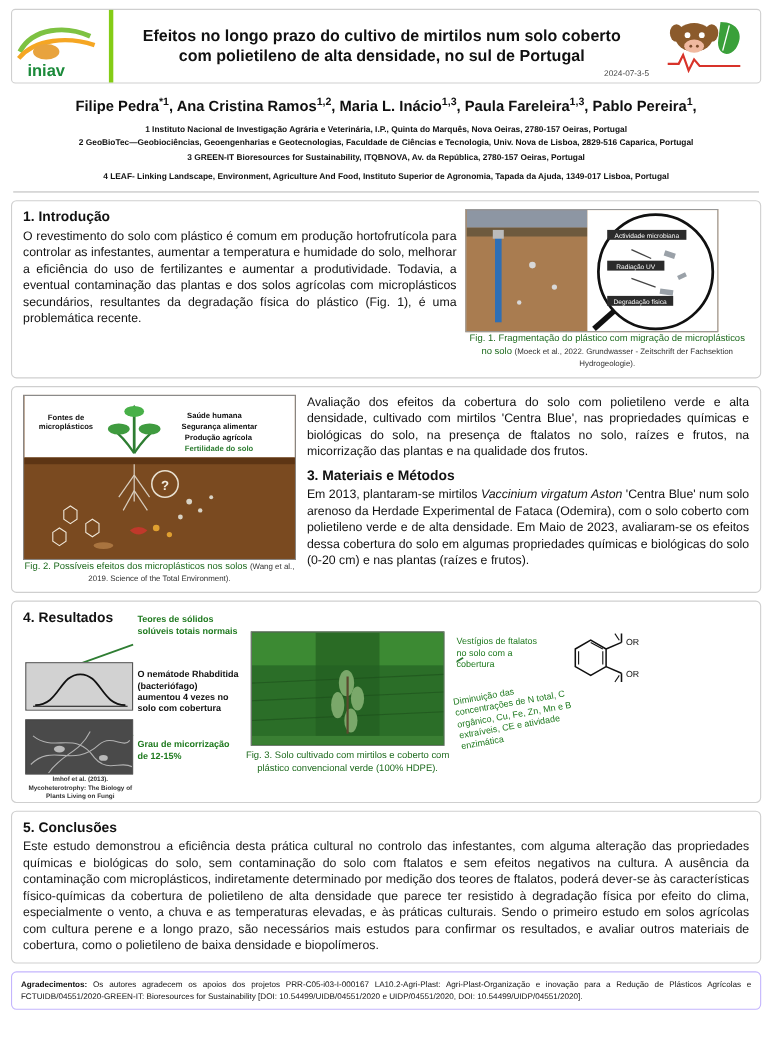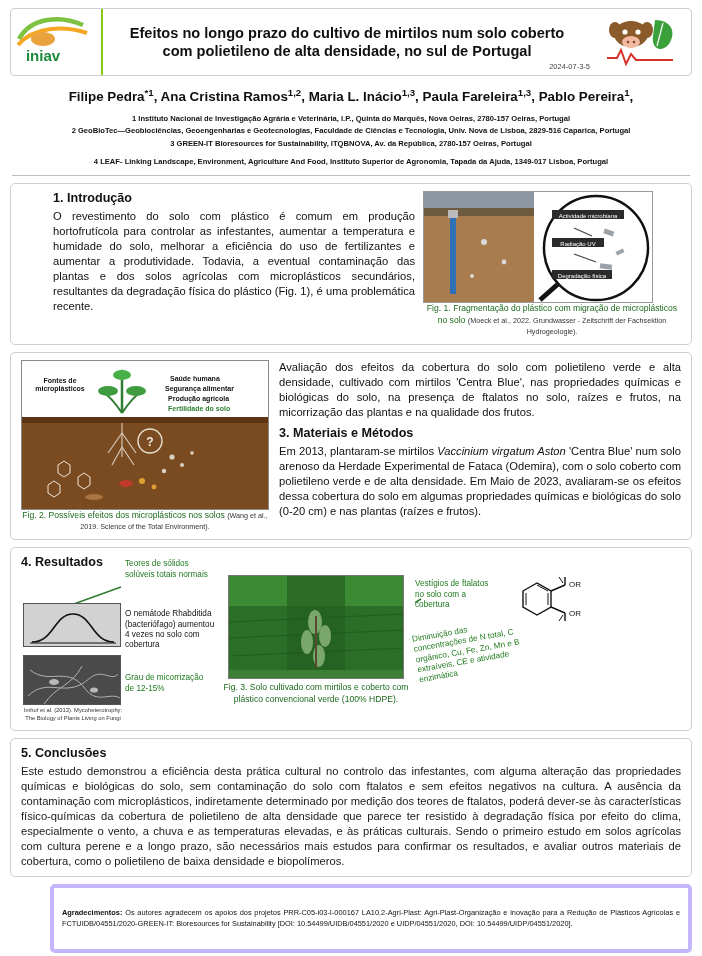--- a/index.html
+++ b/index.html
@@ -17,22 +17,22 @@
   
   .header {
     border:1px solid #cfcfcf;
     border-radius:4px;
     display:flex;
     align-items:stretch;
     height:68px;
     background:#fff;
   }
   .logo-box {
-    width:92px; display:flex; align-items:flex-start; justify-content:center;
-    border-right:2px solid #84cc16;
+    width:92px; display:flex; align-items:flex-end; justify-content:center;
+    border-right:4px solid #84cc16;
   }
   .title-box {
     flex:1; display:flex; flex-direction:column; align-items:center; justify-content:center;
     text-align:center; padding:2px 4px;
   }
   .title-box .t1, .title-box .t2 {
     font-size:14.6px; font-weight:bold; line-height:1.25; color:#111;
   }
   .date-stamp {
     position:absolute; right:112px; top:62px;
@@ -63,41 +63,41 @@
     font-size:12.6px; font-weight:bold; margin:0 0 4px 0; color:#111;
   }
   p.body {
     font-size:11.2px; line-height:1.34; margin:0 0 6px 0; text-align:justify; color:#111;
   }
   .cap { font-size:8.6px; line-height:1.3; color:#111; text-align:center; }
   .cap .src { font-size:7.2px; color:#333; }
   .cap.green { color:#1d6a1d; }
 
   
-  .sec1 { display:flex; gap:8px;margin-left:32px; }
+  .sec1 { display:flex; gap:8px; }
   .sec1 .txt { flex:1; }
   .sec1 .fig { width:258px; }
   .fig1-img {
     width:230px; height:112px; border:1px solid #999; position:relative; overflow:hidden;
     background:#b98a5a;
   }
 
   
   .sec23 { display:flex; gap:10px; }
   .sec23 .left { width:248px; }
   .sec23 .right { flex:1; }
   .fig2-img {
     width:248px; height:150px; border:1px solid #8a8a8a; position:relative; overflow:hidden;
     background:#7b4a1e;
   }
 
   
   .sec4 { position:relative; min-height:168px; }
   .sec4-grid { display:flex; gap:6px; align-items:flex-start; }
-  .s4-col1 { width:196px; position:relative; }
+  .s4-col1 { width:196px; position:relative;font-weight:bold; }
   .s4-col2 { width:186px; }
   .s4-col3 { flex:1; position:relative; }
   .fig3-img {
     width:176px; height:104px; border:1px solid #777; margin:2px auto 0 auto;
     position:relative; overflow:hidden; background:#2f6e2a;
   }
   .mini-chart {
     width:98px; height:44px; border:1px solid #555; background:#cfcfcf; position:relative; overflow:hidden;
   }
   .mini-micro {
@@ -105,22 +105,22 @@
   }
   .ann { font-size:8.2px; line-height:1.25; color:#111; }
   .ann.green { color:#1f7a1f; }
   .arrow-svg { position:absolute; left:0; top:0; pointer-events:none; }
 
   
   .concl p { font-size:11.2px; line-height:1.34; text-align:justify; margin:0; }
 
   
   .ack {
-    border:4px solid #c4b5fd; border-radius:5px; margin-top:7px; padding:20px 8px;
-    font-size:7.4px; line-height:1.42; text-align:justify; color:#111;margin-left:40px;
+    border:1px solid #c4b5fd; border-radius:5px; margin-top:7px; padding:6px 8px;
+    font-size:7.4px; line-height:1.42; text-align:justify; color:#111;
   }
   .ack b { font-weight:bold; }
 </style>
 </head>
 <body>
 
 <div class="poster">
 
   <div class="header">
     <div class="logo-box">

